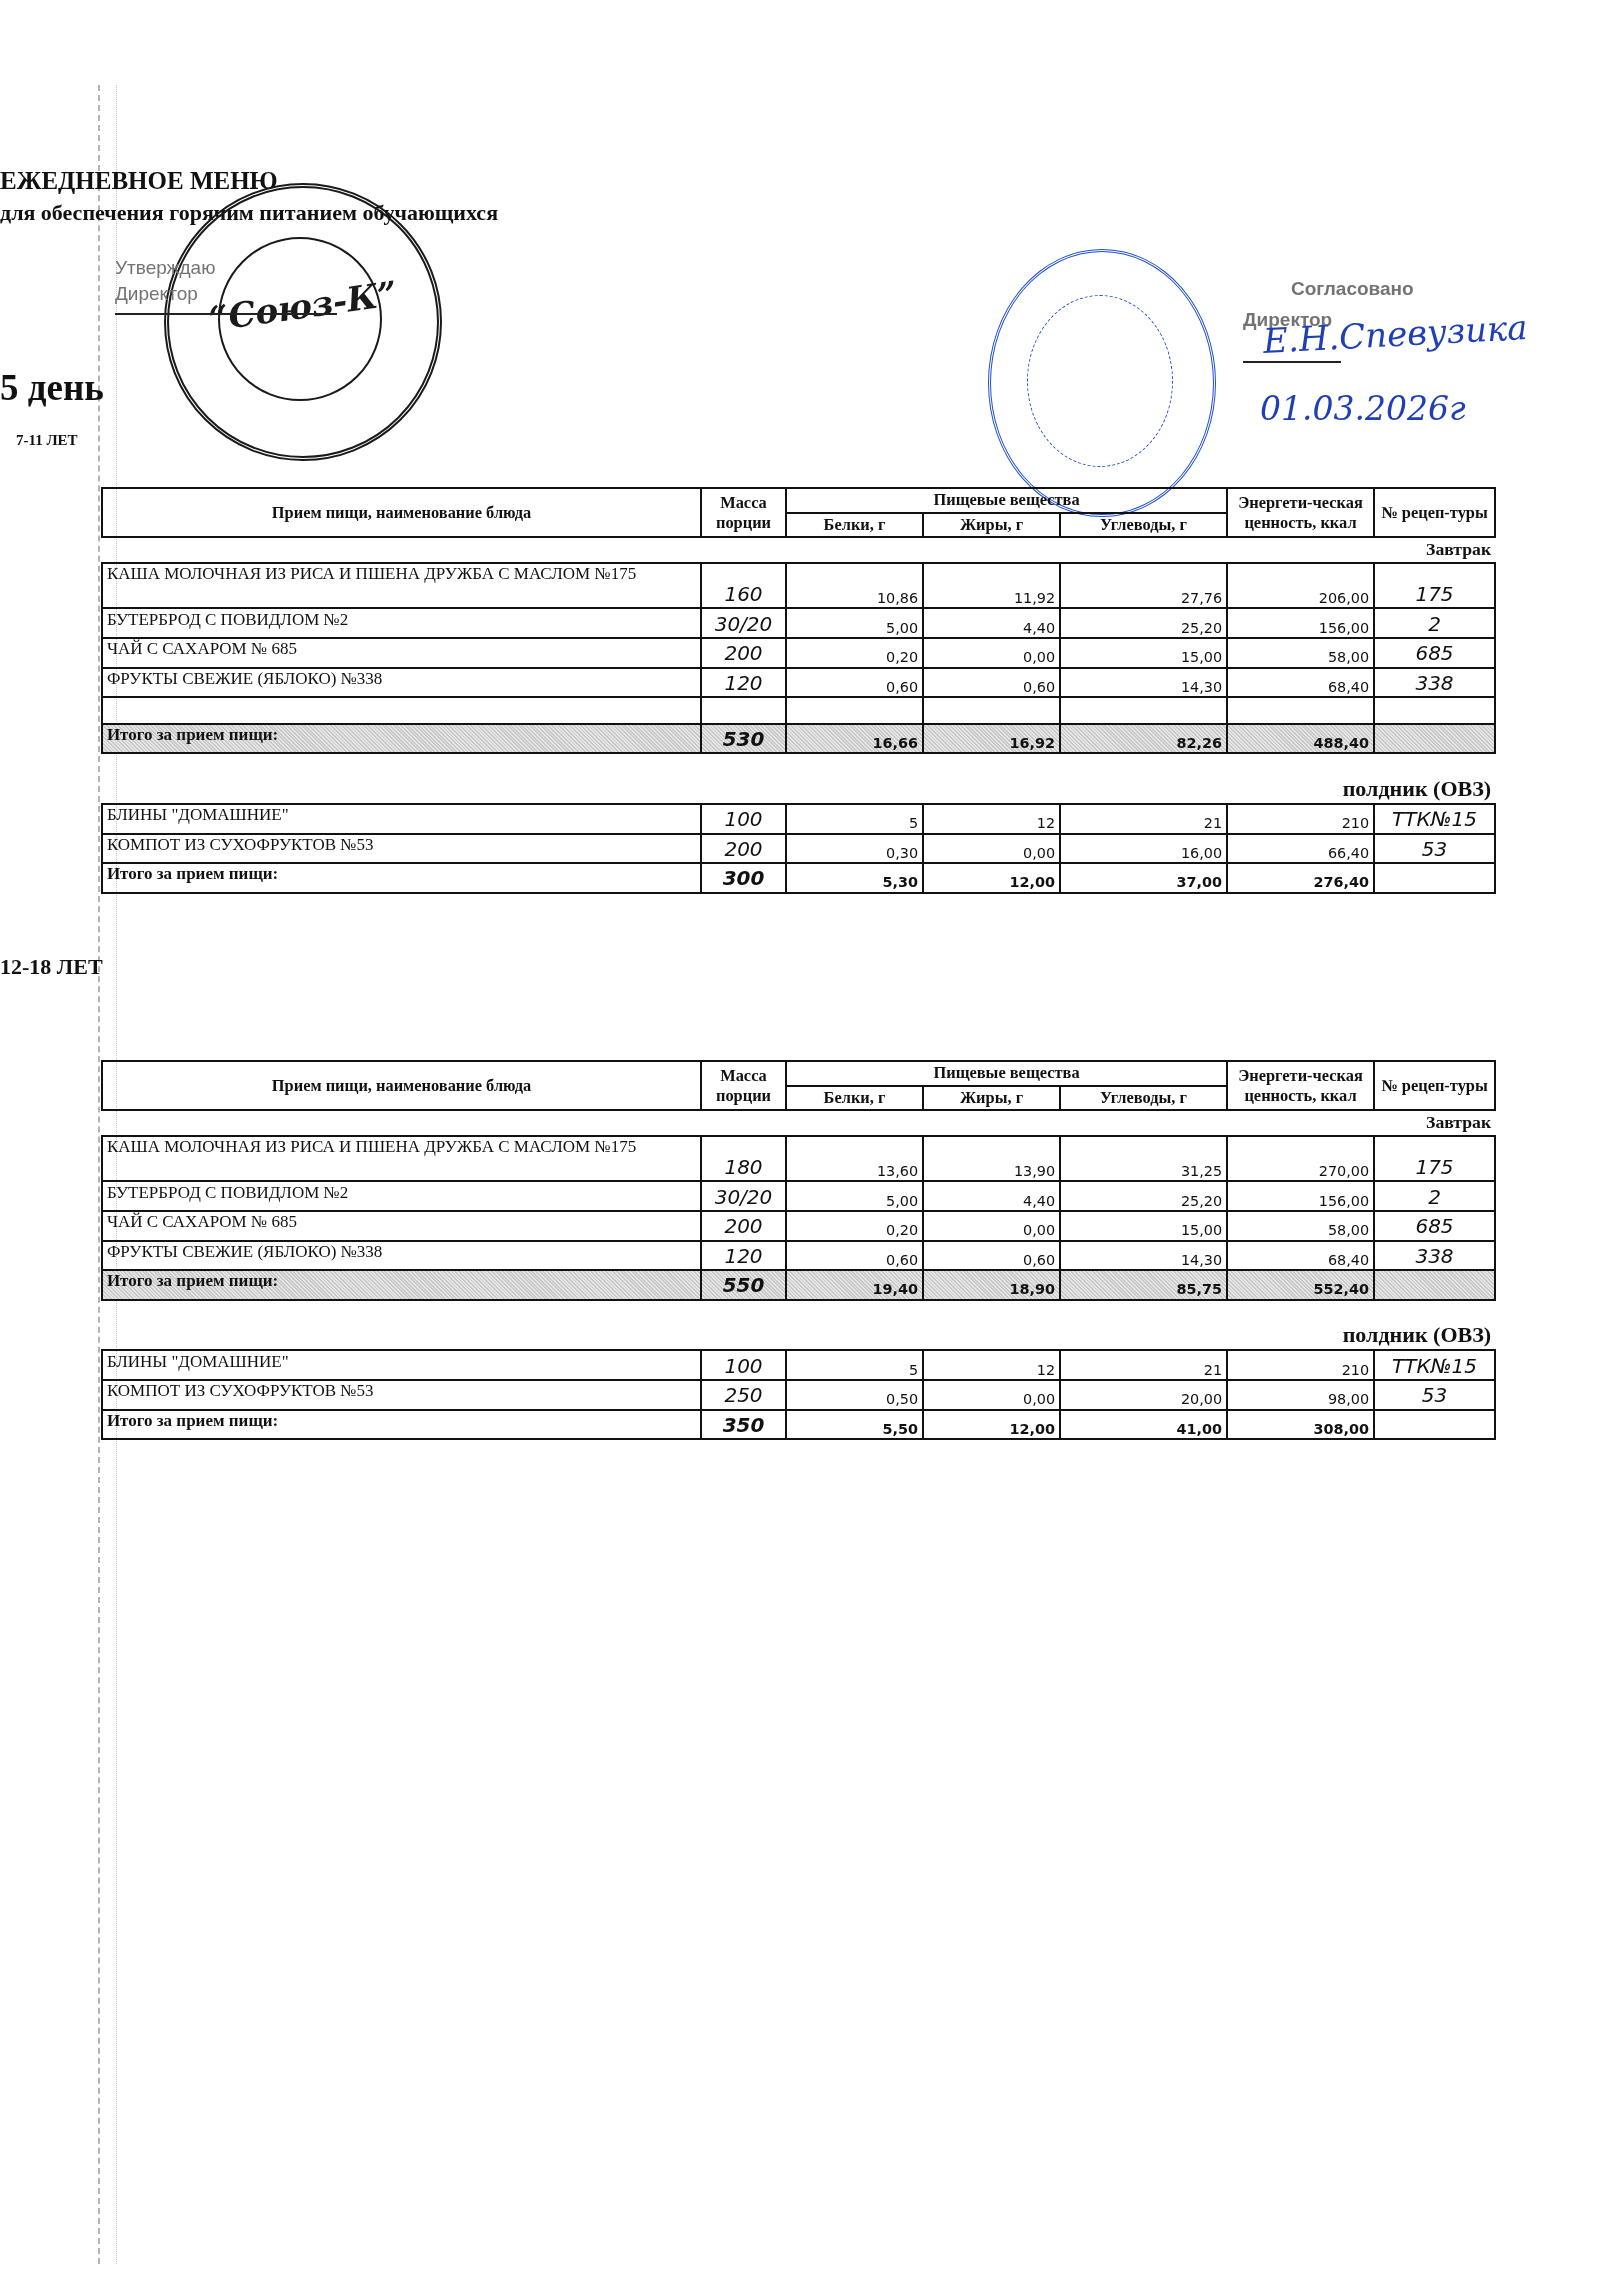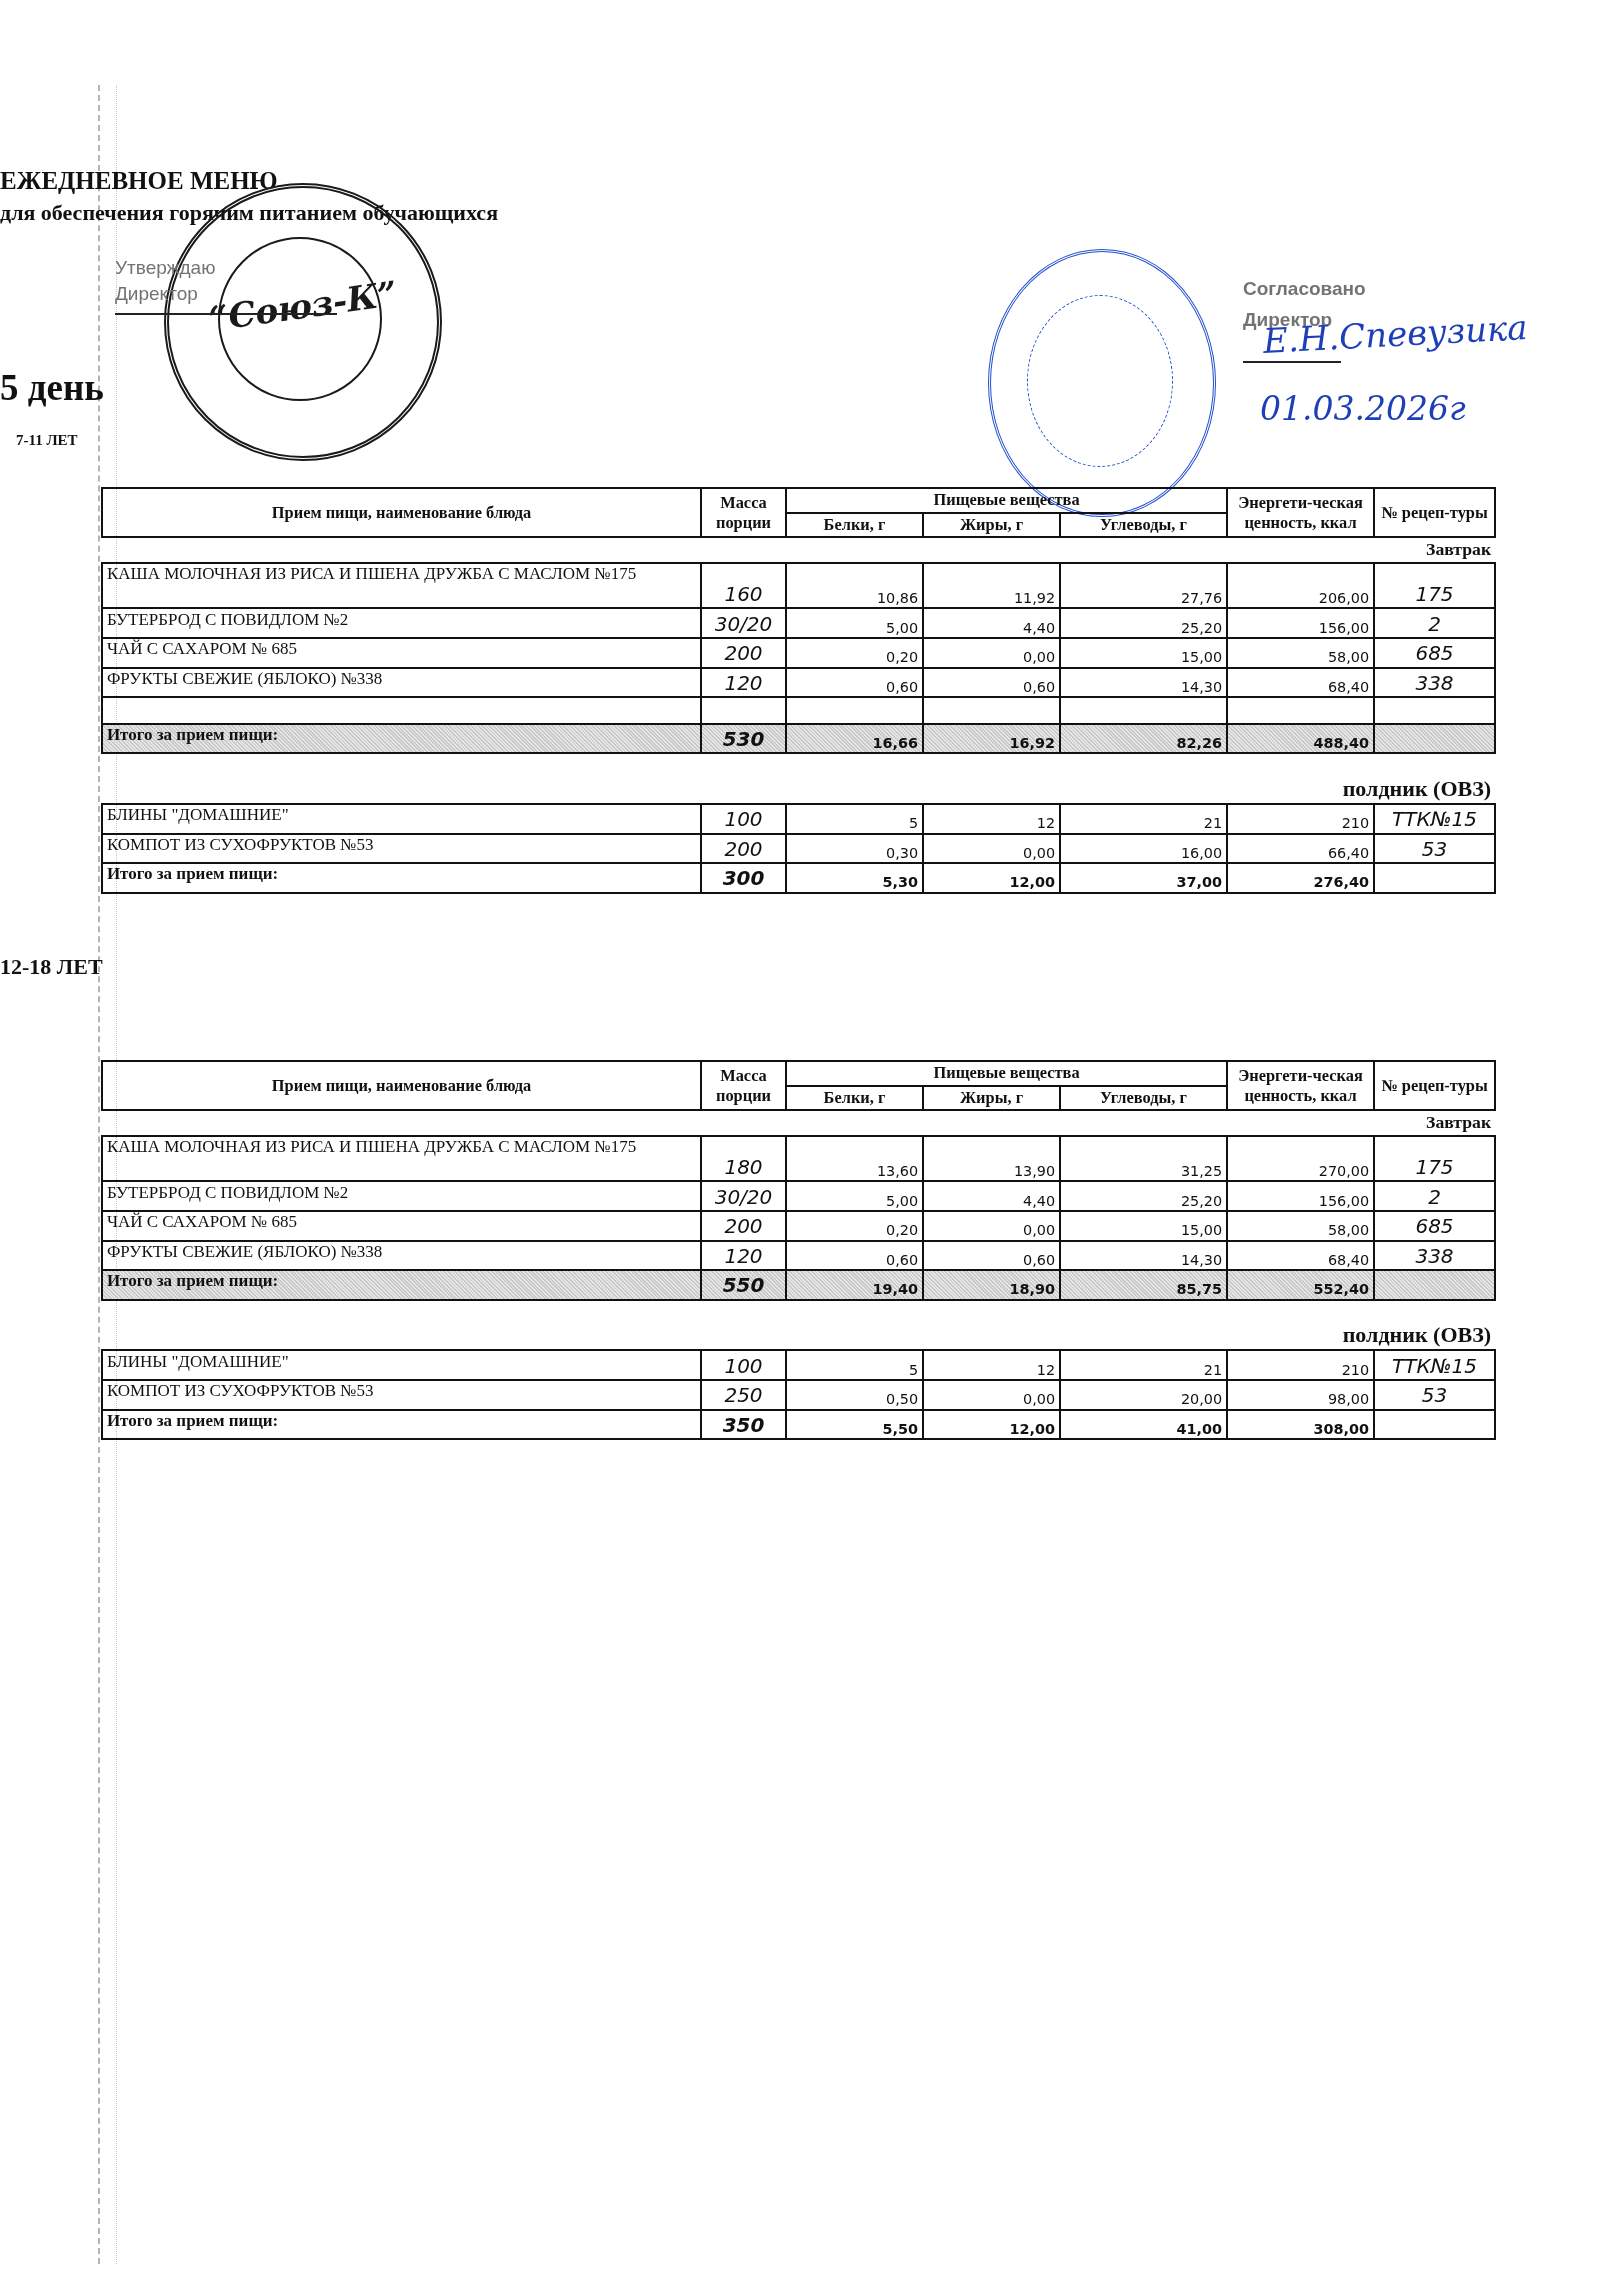--- a/index.html
+++ b/index.html
@@ -10,21 +10,21 @@
   .title { position: absolute; left: 0; width: 1623px; text-align: left; font-weight: bold; }
   #t1 { top: 167px; font-size: 25px; }
   #t2 { top: 200px; font-size: 22px; }
   #day { top: 366px; font-size: 37px; }
   #age1 { top: 432px; font-size: 15px; padding-left: 16px; }
   #age2 { top: 954px; font-size: 22px; }
 
   .approve { position: absolute; font-family: "Liberation Sans", sans-serif; font-size: 19px; color: #737373; }
   #approve-left-1 { left: 115px; top: 257px; }
   #approve-left-2 { left: 115px; top: 283px; }
-  #approve-right-1 { left: 1243px; top: 278px; font-weight: bold; }
+  #approve-right-1 { left: 1291px; top: 278px; font-weight: bold; }
   #approve-right-2 { left: 1243px; top: 309px; font-weight: bold; }
   .sign-line { position: absolute; height: 2px; background: #222; }
 
   .stamp { position: absolute; border-radius: 50%; }
   #stamp-black { left: 164px; top: 183px; width: 268px; height: 268px; border: 5.2px double #1a1a1a; }
   #stamp-black .inner { position: absolute; left: 49px; top: 49px; width: 160px; height: 160px;
         border: 2.6px solid #1a1a1a; border-radius: 50%; }
   #stamp-black .name { position: absolute; left: 26px; top: 98px; width: 216px; text-align: center;
         font-family: "DejaVu Serif", serif; font-size: 34px; font-weight: bold; font-style: italic;
         transform: rotate(-8deg); color: #1a1a1a; }

